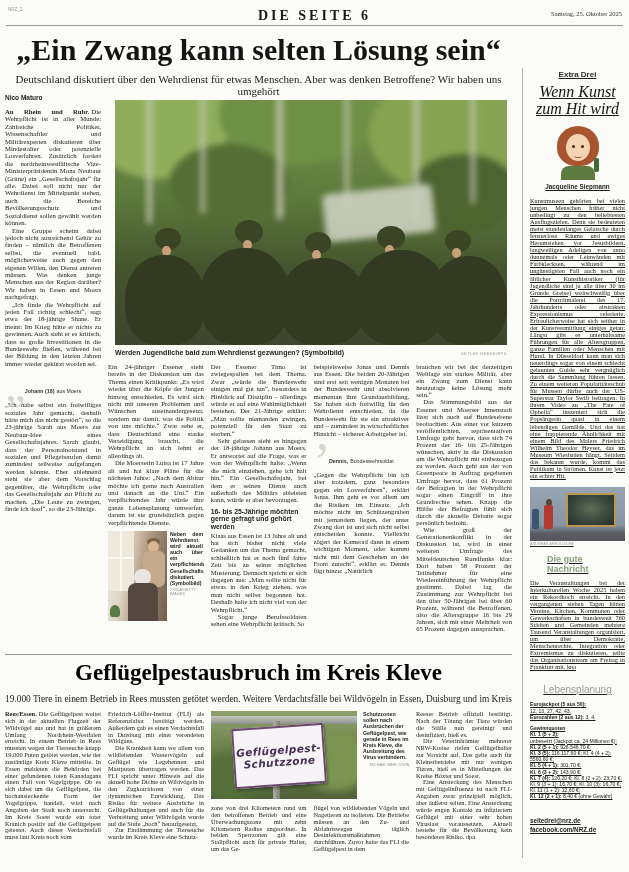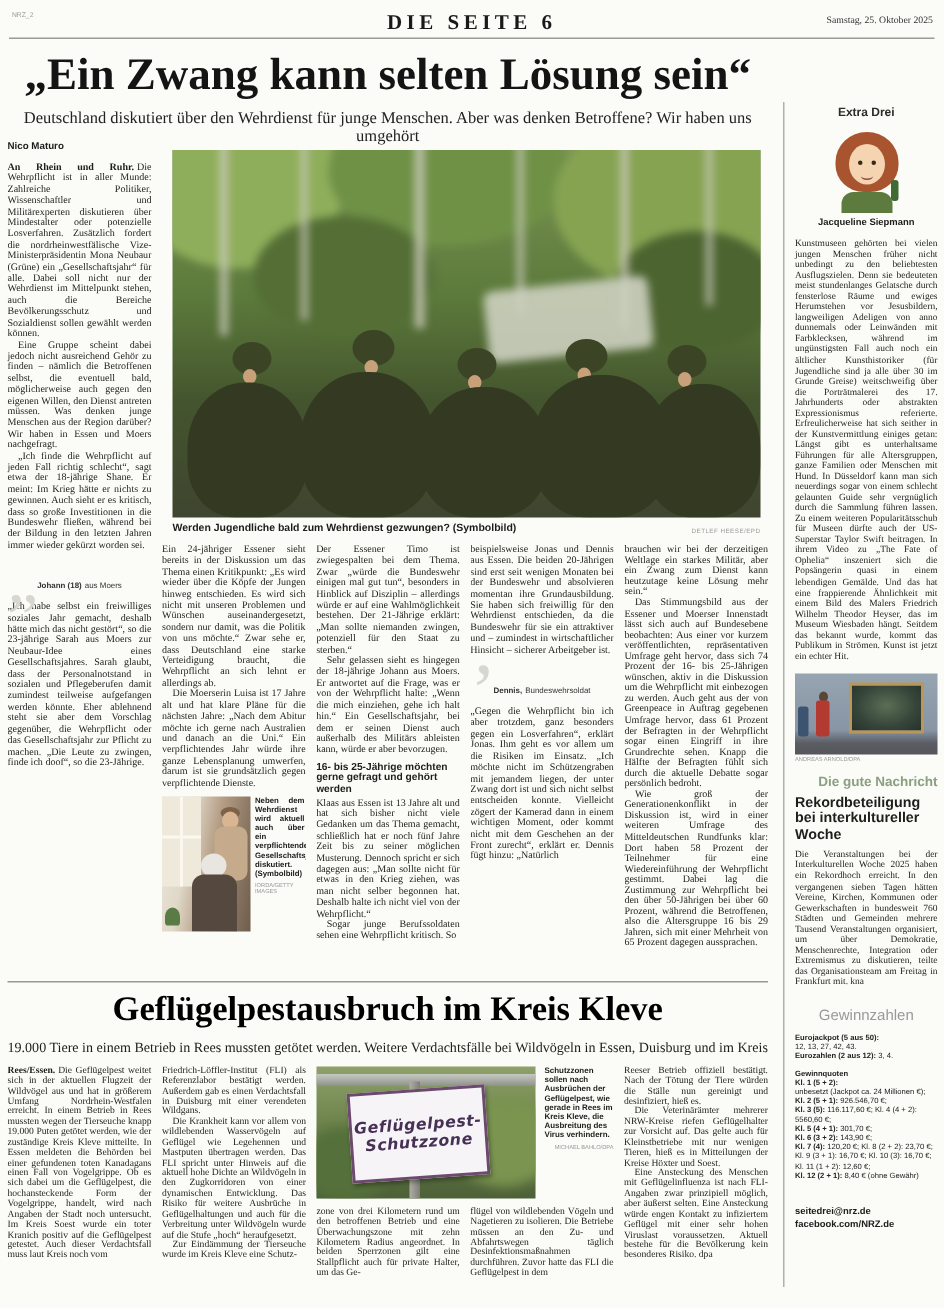--- a/index.html
+++ b/index.html
@@ -67,29 +67,29 @@
   #sign{position:absolute;left:22px;top:15px;width:88px;height:56px;background:#f6f4f7;border:2px solid #6b4a6e;
         transform:rotate(-4deg);display:flex;flex-direction:column;justify-content:center;text-align:center;
         font:bold italic 10.5px/12px "DejaVu Sans",sans-serif;color:#463055;letter-spacing:.4px;box-shadow:1px 2px 3px rgba(0,0,0,.35);}
   .bcap{width:46px;font:bold 5.3px/6.2px "Liberation Sans",sans-serif;}
   .bcap .cap-credit{text-align:right;}
   .bmid-cols{display:flex;gap:7px;margin-top:6px;}
   .bmid-cols .bt{flex:1;min-width:0;}
 
   
   #divider{left:522px;top:68px;width:1px;height:790px;background:#b0b0ac;}
-  #sidebar{left:530px;top:70px;width:95px;}
+  #sidebar{left:530px;top:70px;width:95px;text-decoration:underline;}
   .sb-kicker{text-align:center;font:bold 8px "Liberation Sans",sans-serif;color:#2b2b2b;}
   .sb-title{text-align:center;font:italic 16px/17px "Liberation Serif",serif;margin-top:4px;color:#141414;}
   #cari{width:46px;height:56px;margin:7px auto 3px;position:relative;}
   .sb-author{text-align:center;font:bold 6.3px "Liberation Sans",sans-serif;margin:2px 0 7px;}
   .sb-body{font-size:6.3px;line-height:7.05px;text-align:justify;hyphens:auto;}
   #sb-photo{width:95px;height:54px;margin-top:8px;position:relative;overflow:hidden;background:linear-gradient(#97a4b2,#8795a4 70%,#5b5d63 86%,#54565c);}
   .sb-photocredit{font:3.8px "Liberation Sans",sans-serif;color:#9a9a9a;margin:1px 0 6px;}
-  .sb-good-title{text-align:right;font:bold 9px "Liberation Sans",sans-serif;color:#8aa07e;margin:8px 0 5px;}
+  .sb-good-title{text-align:left;font:bold 9px "Liberation Sans",sans-serif;color:#8aa07e;margin:8px 17px 5px;}
   .sb-good-head{font:bold 9.5px/10.5px "Liberation Sans",sans-serif;margin:0 0 4px;}
   .sb-lotto-title{text-align:center;font:10px "Liberation Sans",sans-serif;color:#999;margin:14px 0 6px;}
   .lotto{font:5.1px/6.2px "Liberation Sans",sans-serif;color:#222;}
   .lotto .gap{margin-top:5px;}
   .sb-contact{margin-top:16px;font:bold 6.3px/9px "Liberation Sans",sans-serif;}
 
   
   .painting{position:absolute;left:36px;top:6px;width:46px;height:30px;border:2px solid #bb9757;
             background:radial-gradient(ellipse at 50% 45%,#5c6e55 0%,#36453a 60%,#26312a 100%);}
   .visitor-red{position:absolute;left:14px;top:18px;width:9px;height:24px;background:#b23a30;border-radius:2px;}
@@ -117,21 +117,21 @@
 </style>
 </head>
 <body>
 
 <div class="abs" id="edition">NRZ_2</div>
 <div class="abs" id="page-title">DIE SEITE 6</div>
 <div class="abs" id="date">Samstag, 25. Oktober 2025</div>
 <div class="abs" id="header-rule"></div>
 
 <div class="abs" id="lead-headline">„Ein Zwang kann selten Lösung sein“</div>
-<div class="abs" id="lead-subhead">Deutschland diskutiert über den Wehrdienst für junge Menschen. Aber was denken Betroffene? Wir haben uns umgehört</div>
+<div class="abs" id="lead-subhead">Deutschland diskutiert über den Wehrdienst für etwas Menschen. Aber was denken Betroffene? Wir haben uns umgehört</div>
 <div class="abs" id="lead-byline">Nico Maturo</div>
 
 <div class="abs" id="lead-photo">
   <div class="blurwrap">
     <i class="fol" style="left:-20px;top:-25px;width:140px;height:110px;background:#8fae5b;"></i>
     <i class="fol" style="left:110px;top:-30px;width:160px;height:100px;background:#6f9146;"></i>
     <i class="fol" style="left:260px;top:-20px;width:160px;height:120px;background:#86a352;"></i>
     <i class="fol" style="left:60px;top:50px;width:120px;height:80px;background:#546e35;"></i>
     <i class="fol" style="left:300px;top:60px;width:110px;height:80px;background:#4c6430;"></i>
     <i class="birch" style="left:38px;top:0;height:130px;"></i>
@@ -262,42 +262,42 @@
   <div class="col bt">
     <p>Reeser Betrieb offiziell bestätigt. Nach der Tötung der Tiere würden die Ställe nun gereinigt und desinfiziert, hieß es.</p>
     <p class="ind">Die Veterinärämter mehrerer NRW-Kreise riefen Geflügelhalter zur Vorsicht auf. Das gelte auch für Kleinstbetriebe mit nur wenigen Tieren, hieß es in Mitteilungen der Kreise Höxter und Soest.</p>
     <p class="ind">Eine Ansteckung des Menschen mit Geflügelinfluenza ist nach FLI-Angaben zwar prinzipiell möglich, aber äußerst selten. Eine Ansteckung würde engen Kontakt zu infiziertem Geflügel mit einer sehr hohen Viruslast voraussetzen. Aktuell bestehe für die Bevölkerung kein besonderes Risiko. dpa</p>
   </div>
 </div>
 
 <div class="abs" id="divider"></div>
 <div class="abs" id="sidebar">
   <div class="sb-kicker">Extra Drei</div>
+  <div class="sb-title">Wenn Kunst zum Hit wird</div>
   <div id="cari">
     <i class="hair"></i>
     <i class="cface"></i>
     <i class="ceye" style="left:17px;"></i>
     <i class="ceye" style="left:26px;"></i>
     <i class="cmouth"></i>
     <i class="ctop"></i>
     <i class="cbottle"></i>
   </div>
   <div class="sb-author">Jacqueline Siepmann</div>
   <div class="sb-body">Kunstmuseen gehörten bei vielen jungen Menschen früher nicht unbedingt zu den beliebtesten Ausflugszielen. Denn sie bedeuteten meist stundenlanges Gelatsche durch fensterlose Räume und ewiges Herumstehen vor Jesusbildern, langweiligen Adeligen von anno dunnemals oder Leinwänden mit Farbklecksen, während im ungünstigsten Fall auch noch ein ältlicher Kunsthistoriker (für Jugendliche sind ja alle über 30 im Grunde Greise) weitschweifig über die Porträtmalerei des 17. Jahrhunderts oder abstrakten Expressionismus referierte. Erfreulicherweise hat sich seither in der Kunstvermittlung einiges getan: Längst gibt es unterhaltsame Führungen für alle Altersgruppen, ganze Familien oder Menschen mit Hund. In Düsseldorf kann man sich neuerdings sogar von einem schlecht gelaunten Guide sehr vergnüglich durch die Sammlung führen lassen. Zu einem weiteren Popularitätsschub für Museen dürfte auch der US-Superstar Taylor Swift beitragen. In ihrem Video zu „The Fate of Ophelia“ inszeniert sich die Popsängerin quasi in einem lebendigen Gemälde. Und das hat eine frappierende Ähnlichkeit mit einem Bild des Malers Friedrich Wilhelm Theodor Heyser, das im Museum Wiesbaden hängt. Seitdem das bekannt wurde, kommt das Publikum in Strömen. Kunst ist jetzt ein echter Hit.</div>
   <div id="sb-photo">
     <i class="visitor-blue"></i>
     <i class="visitor-red-head"></i>
     <i class="visitor-red"></i>
     <i class="painting"></i>
   </div>
   <div class="sb-photocredit">ANDREAS ARNOLD/DPA</div>
   <div class="sb-good-title">Die gute Nachricht</div>
-  <div class="sb-good-head">Rekordbeteiligung bei interkultureller Woche</div>
   <div class="sb-body">Die Veranstaltungen bei der Interkulturellen Woche 2025 haben ein Rekordhoch erreicht. In den vergangenen sieben Tagen hätten Vereine, Kirchen, Kommunen oder Gewerkschaften in bundesweit 760 Städten und Gemeinden mehrere Tausend Veranstaltungen organisiert, um über Demokratie, Menschenrechte, Integration oder Extremismus zu diskutieren, teilte das Organisationsteam am Freitag in Frankfurt mit. kna</div>
-  <div class="sb-lotto-title">Gewinnzahlen</div>
+  <div class="sb-lotto-title">Lebensplanung</div>
   <div class="lotto">
     <div><b>Eurojackpot (5 aus 50):</b><span></span></div>
     <div><b></b><span>12, 13, 27, 42, 43.</span></div>
     <div><b>Eurozahlen (2 aus 12):</b><span> 3, 4.</span></div>
     <div class="gap"><b>Gewinnquoten</b><span></span></div>
     <div><b>Kl. 1 (5 + 2):</b><span></span></div>
     <div><b></b><span>unbesetzt (Jackpot ca. 24 Millionen €);</span></div>
     <div><b>Kl. 2 (5 + 1):</b><span> 926.546,70 €;</span></div>
     <div><b>Kl. 3 (5):</b><span> 116.117,60 €; Kl. 4 (4 + 2): 5560,60 €;</span></div>
     <div><b>Kl. 5 (4 + 1):</b><span> 301,70 €;</span></div>

